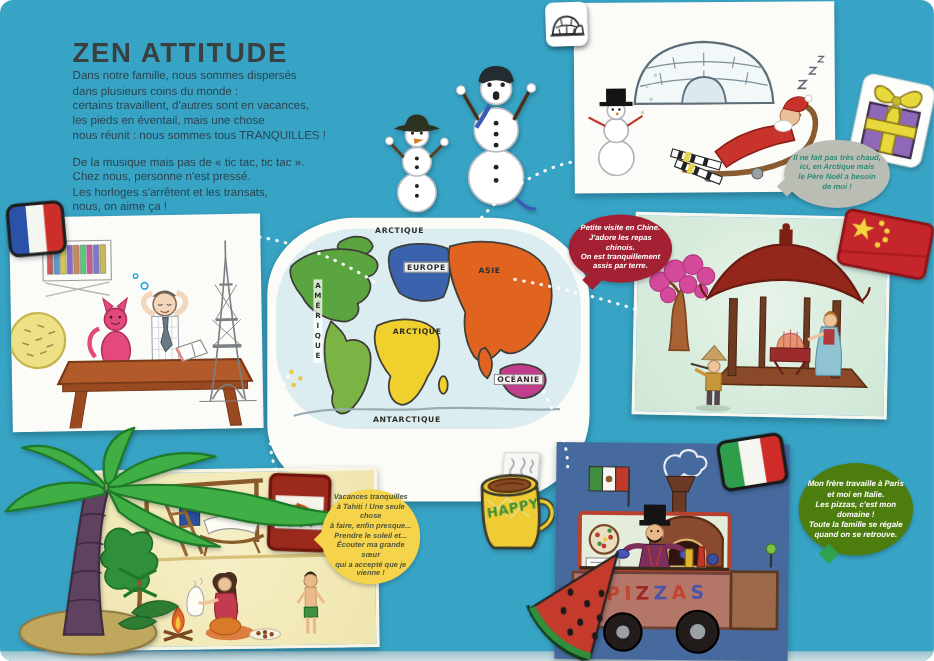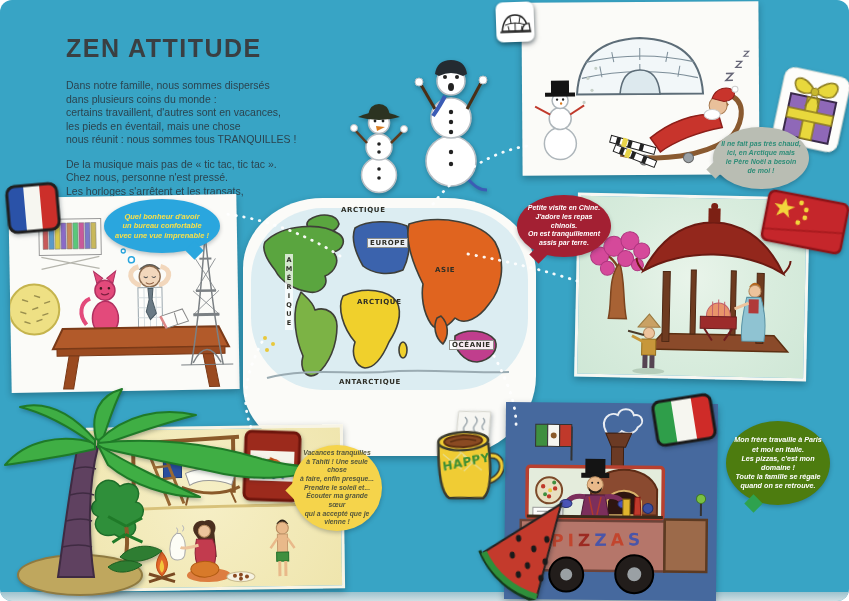--- a/index.html
+++ b/index.html
@@ -12,21 +12,21 @@
   .bottom-curl { position:absolute; left:0; right:0; bottom:0; height:9px;
     background:linear-gradient(#9cc2cd,#cfdfe4); z-index:1; }
 
   
   .intro { position:absolute; left:66px; top:34px; width:242px; z-index:2; }
   .intro h1 { font-size:25px; font-weight:bold; letter-spacing:1.5px; color:#3a3f42;
     font-family:Liberation Sans, sans-serif; }
   .intro h2 { font-size:11.5px; font-weight:bold; letter-spacing:0.8px; color:#177b9e;
     font-variant:small-caps; margin-top:9px; }
   .intro p { font-size:10.5px; line-height:13.5px; color:#2b4450; white-space:pre-line; }
-  .intro .p1 { margin-top:16px; }
+  .intro .p1 { margin-top:0; }
   .intro .p2 { margin-top:11px; }
 
   
   .paper { position:absolute; background:#fbfbf8; box-shadow:0 3px 7px rgba(0,25,35,.32); z-index:2; }
   .cutout { position:absolute; z-index:2; filter:drop-shadow(1px 2px 2px rgba(0,20,30,.3)); }
   .overlay { z-index:5; }
   .connectors { position:absolute; left:0; top:0; z-index:6; pointer-events:none; }
 
   
   .bubble { position:absolute; z-index:7; display:flex; align-items:center; justify-content:center;
@@ -299,21 +299,21 @@
         <path d="M212 138 C224 130 244 132 252 142 C256 152 248 162 234 164 C222 164 210 152 212 138 Z" fill="#c03e8d"></path>
       </g>
       <path d="M24 180 C60 170 100 176 140 174 C185 170 225 176 266 174" stroke="#9aabb2" stroke-width="2" fill="none"></path>
       <circle cx="22" cy="140" r="2" fill="#e8c83c"></circle>
         <circle cx="30" cy="146" r="2" fill="#e8c83c"></circle>
         <circle cx="24" cy="152" r="2" fill="#e8c83c"></circle>
     </svg>
     <span class="map-label" style="left:98px;top:8px">ARCTIQUE</span>
     <span class="map-label vertical" style="left:42px;top:56px">AMÉRIQUE</span>
     <span class="map-label chip" style="left:124px;top:40px">EUROPE</span>
-    <span class="map-label" style="left:192px;top:68px">ASIE</span>
+    <span class="map-label" style="left:192px;top:44px">ASIE</span>
     <span class="map-label" style="left:114px;top:100px">ARCTIQUE</span>
     <span class="map-label chip" style="left:206px;top:142px">OCÉANIE</span>
     <span class="map-label" style="left:96px;top:180px">ANTARCTIQUE</span>
   </div>
 
   <div class="paper" style="left:576px;top:195px;width:232px;height:184px;transform:rotate(1.2deg);border:3px solid #f7f7f2;background:radial-gradient(circle at 50% 45%, #e9f4ea 0%, #d8ecdd 55%, #cfe7d6 100%)">
     <svg viewBox="0 0 226 178" width="226" height="178">
       <path d="M30 122 C34 102 28 84 40 66 C46 82 44 104 48 122 Z" fill="#a86234" stroke="#7b441f" stroke-width="1.5"></path>
       <path d="M38 70 C32 60 24 56 18 58" stroke="#7b441f" stroke-width="2.5" fill="none"></path>
       <g fill="#d5499a" stroke="#b03680">
@@ -528,23 +528,20 @@
   <svg class="connectors" width="849" height="601" viewBox="0 0 849 601">
     <g fill="none" stroke="#ffffff" stroke-width="2.8" stroke-linecap="round" stroke-dasharray="0.5 7.5" opacity=".95">
       <path d="M433 204 C452 178 488 152 527 146"></path>
       <path d="M340 256 C312 238 272 220 226 214"></path>
       <path d="M468 254 C512 262 550 272 580 282"></path>
       <path d="M262 342 C246 372 240 402 252 430"></path>
       <path d="M494 356 C508 382 517 406 516 428"></path>
     </g>
   </svg>
 
-  <div class="bubble b-paris">Quel bonheur d'avoir
-un bureau confortable
-avec une vue imprenable !<span class="tail"></span></div>
   <div class="bubble b-arctic">Il ne fait pas très chaud,
 ici, en Arctique mais
 le Père Noël a besoin
 de moi !<span class="tail"></span></div>
   <div class="bubble b-china">Petite visite en Chine.
 J'adore les repas chinois.
 On est tranquillement
 assis par terre.<span class="tail"></span></div>
   <div class="bubble b-tahiti">Vacances tranquilles
 à Tahiti ! Une seule chose

